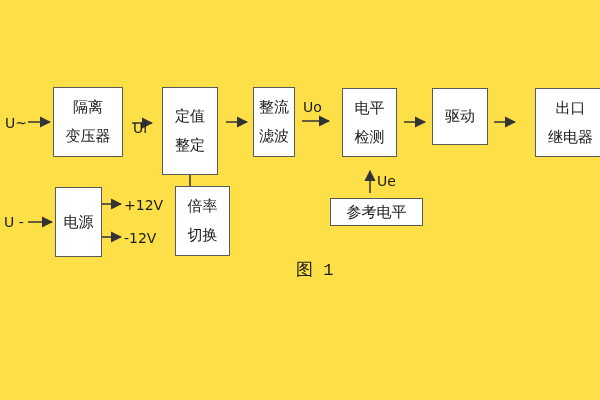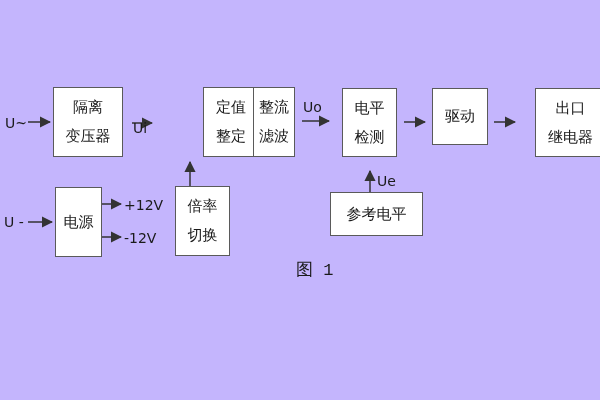--- a/index.html
+++ b/index.html
@@ -1,47 +1,47 @@
 <!DOCTYPE html>
 <html><head>
 <meta charset="utf-8">
 <style>
   html,body{margin:0;padding:0;background:#ffffff;}
   #canvas{
     position:relative;
     width:600px;height:400px;
-    background:#c4b5fd;
+    background:#fde047;
     font-family:"DejaVu Sans","Liberation Sans",sans-serif;
     color:#1a1a1a;
     overflow:hidden;
   }
   .blk{
     position:absolute;
     border:1px solid #5a5a5a;
     background:#ffffff;
     display:flex;
     flex-direction:column;
     align-items:center;
     justify-content:center;
     gap:12px;
     font-size:15px;
     line-height:17px;
     text-align:center;
     box-sizing:border-box;
     white-space:nowrap;
   }
   .b-isolation {left:53px;  top:87px;  width:70px; height:70px;}
-  .b-setting   {left:162px; top:87px;  width:56px; height:70px;margin-left:41px;}
+  .b-setting   {left:162px; top:87px;  width:56px; height:88px;}
   .b-rectifier {left:253px; top:87px;  width:42px; height:70px;}
   .b-level     {left:342px; top:88px;  width:55px; height:69px;}
   .b-drive     {left:432px; top:88px;  width:56px; height:57px;}
   .b-relay     {left:523px; top:88px;  width:71px; height:69px;margin-left:12px;}
   .b-power     {left:55px;  top:187px; width:47px; height:70px;}
   .b-mult      {left:175px; top:186px; width:55px; height:70px;}
-  .b-ref       {left:330px; top:192px; width:93px; height:44px;}
+  .b-ref       {left:330px; top:198px; width:93px; height:28px;}
   .lbl{
     position:absolute;
     font-size:14px;
     line-height:14px;
     white-space:nowrap;
     color:#1a1a1a;
   }
   .l-uac   {left:5px;   top:116px;}
   .l-ui    {left:133px; top:121px;}
   .l-uo    {left:303px; top:100px;}

